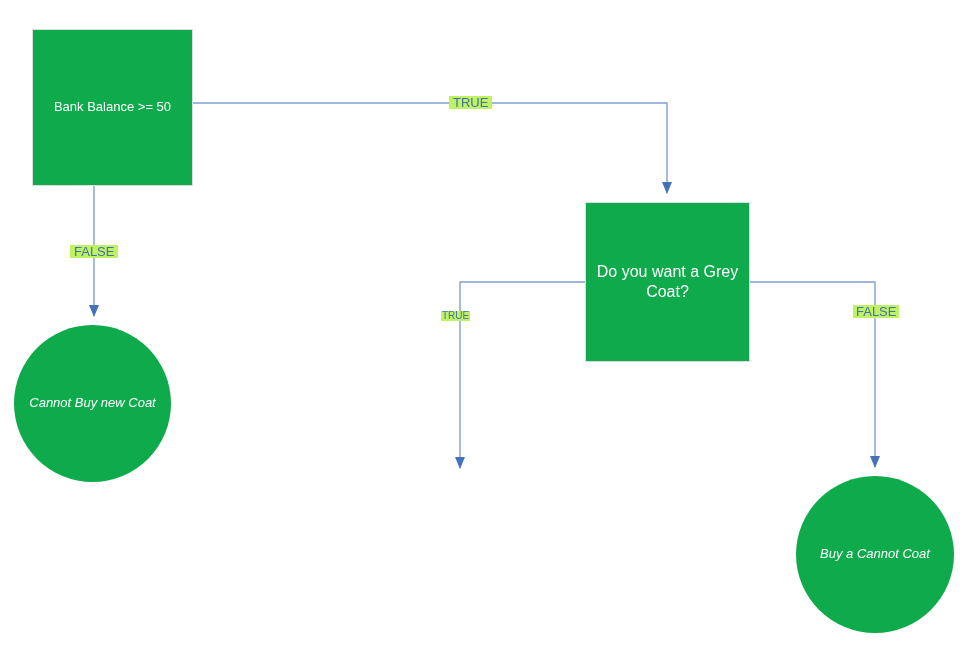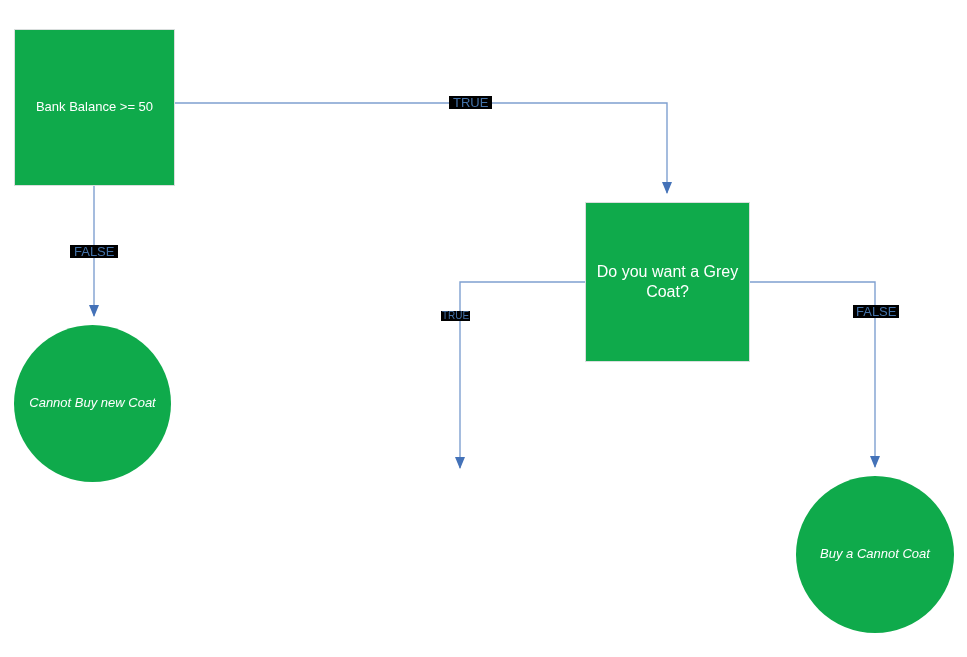--- a/index.html
+++ b/index.html
@@ -46,21 +46,21 @@
     font-style: italic;
   }
   .node .node-label {
     display: block;
     padding: 0 10px;
     white-space: pre-line;
   }
   .edge-label {
     position: absolute;
     color: #4472A8;
-    background: #000000;
+    background: #bef264;
     white-space: nowrap;
     line-height: 1;
   }
 </style>
 </head>
 <body>
 
 <div id="canvas">
 
   <svg id="connectors" viewBox="0 0 967 657" xmlns="http://www.w3.org/2000/svg">
@@ -72,21 +72,21 @@
 
     <path d="M 175 103 L 667 103 L 667 193" fill="none" stroke="#7FA0D0" stroke-width="1.4" marker-end="url(#arrow)"></path>
 
     <path d="M 94 186 L 94 316" fill="none" stroke="#7FA0D0" stroke-width="1.4" marker-end="url(#arrow)"></path>
 
     <path d="M 585 282 L 460 282 L 460 468" fill="none" stroke="#7FA0D0" stroke-width="1.4" marker-end="url(#arrow)"></path>
 
     <path d="M 750 282 L 875 282 L 875 467" fill="none" stroke="#7FA0D0" stroke-width="1.4" marker-end="url(#arrow)"></path>
   </svg>
 
-  <div class="node process" style="left:14px; top:29px; width:161px; height:157px; font-size:13px;">
+  <div class="node process" style="left:32px; top:29px; width:161px; height:157px; font-size:13px;">
     <span class="node-label">Bank Balance &gt;= 50</span>
   </div>
 
   <div class="node terminator" style="left:14px; top:325px; width:157px; height:157px; font-size:13px;">
     <span class="node-label">Cannot Buy new Coat</span>
   </div>
 
   <div class="node process" style="left:585px; top:202px; width:165px; height:160px; font-size:16px;">
     <span class="node-label">Do you want a Grey Coat?</span>
   </div>

